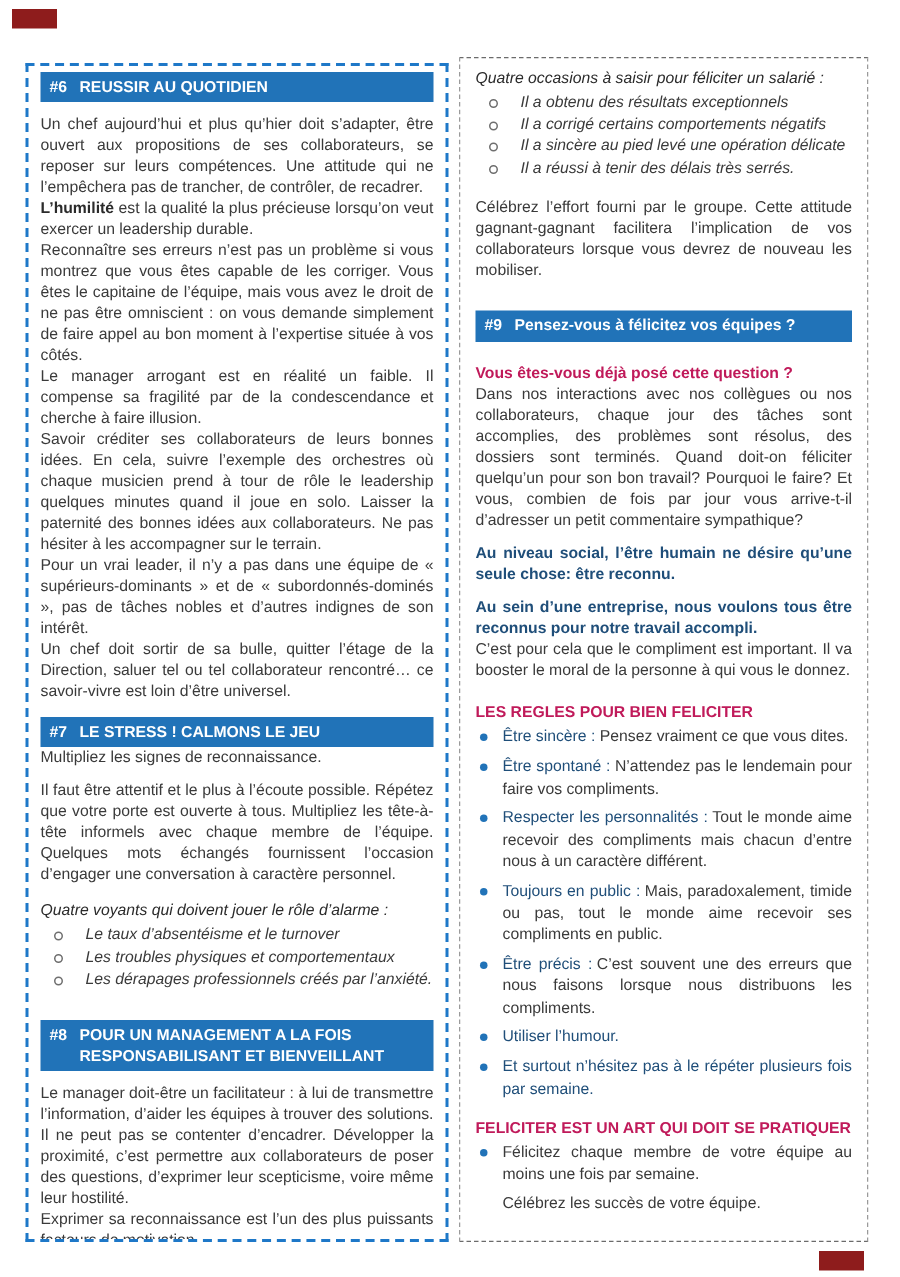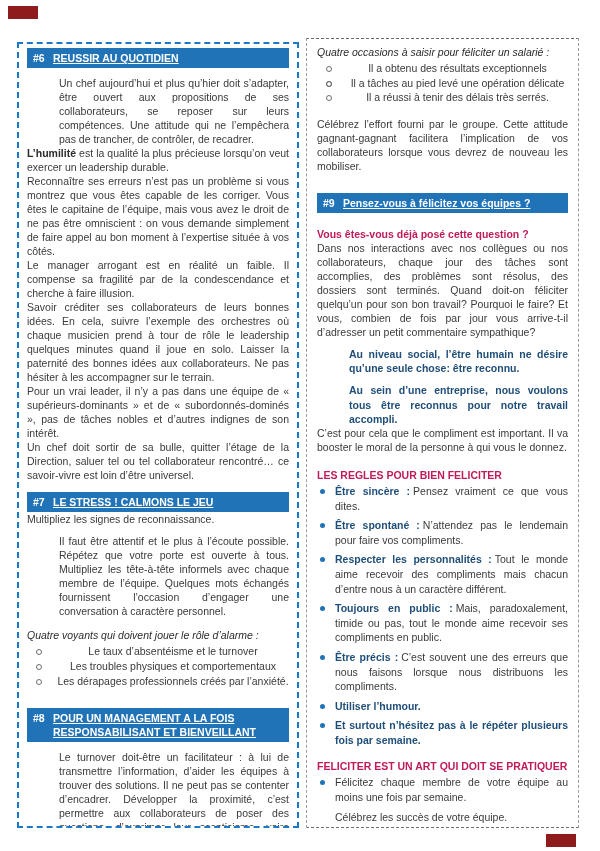--- a/index.html
+++ b/index.html
@@ -25,58 +25,58 @@
     border-bottom:1px dashed #6b6b6b;
     padding:6px 10px 0 10px;
   }
 
   .bar{
     background:#2173b8;color:#ffffff;
     font-weight:bold;font-size:10.5px;line-height:1.35;
     padding:3px 6px;display:flex;align-items:flex-start;
   }
   .bar .num{flex:none;width:20px;}
-  .bar .btitle{flex:1;text-decoration:underline;}
+  .bar .btitle{flex:1;}
 
   p{margin:0;}
   .body{
     font-size:10.5px;line-height:14px;color:#3a3a3a;
     text-align:justify;
   }
-  .mt8{margin-top:8px;margin-left:32px;}
+  .mt8{margin-top:8px;}
   .mt10{margin-top:10px;}
   .mt12{margin-top:12px;}
   .mt14{margin-top:14px;}
   .mt20{margin-top:20px;}
 
   .lead-bold{font-weight:bold;color:#2b2b2b;}
 
   .italic-heading{
     font-size:10.5px;line-height:14px;color:#2b2b2b;
     font-weight:normal;font-style:italic;
   }
 
   ul.olist,ul.rlist{list-style:none;margin:2px 0 0 0;padding:0;}
   ul.olist li{
     position:relative;padding-left:30px;margin:0;
-    font-size:10.5px;line-height:14.6px;color:#3a3a3a;text-align:center;
+    font-size:10.5px;line-height:14.6px;color:#3a3a3a;font-style:italic;
   }
   ul.olist li .ring{
     position:absolute;left:9px;top:5px;width:4px;height:4px;
     border:1px solid #6f6f6f;border-radius:50%;
   }
   ul.rlist li{
     position:relative;padding-left:18px;margin:0 0 5px 0;
     font-size:10.5px;line-height:14.6px;color:#3a3a3a;text-align:justify;
   }
   ul.rlist li .dot{
     position:absolute;left:3px;top:5px;width:5px;height:5px;
     background:#2173b8;border-radius:50%;
   }
-  .rule-lead{font-weight:bold;color:#1f4e79;margin-right:3px;}
+  .rule-lead{font-weight:normal;color:#1f4e79;margin-right:3px;}
 
   .red-heading{
     font-size:10.5px;line-height:14px;font-weight:bold;color:#c01a5a;
   }
   .blue-bold{
     font-size:10.5px;line-height:14.2px;font-weight:bold;color:#1f4e79;
     text-align:justify;
   }
 </style>
 </head>
@@ -114,31 +114,31 @@
       <li><span class="ring"></span><span>Le taux d’absentéisme et le turnover</span></li>
       <li><span class="ring"></span><span>Les troubles physiques et comportementaux</span></li>
       <li><span class="ring"></span><span>Les dérapages professionnels créés par l’anxiété.</span></li>
     </ul>
 
     <div class="bar mt20">
       <span class="num">#8</span>
       <span class="btitle">POUR UN MANAGEMENT A LA FOIS RESPONSABILISANT ET BIENVEILLANT</span>
     </div>
 
-    <p class="body mt8">Le turnover doit-être un facilitateur : à lui de transmettre l’information, d’aider les équipes à trouver des solutions. Il ne peut pas se contenter d’encadrer. Développer la proximité, c’est permettre aux collaborateurs de poser des questions, d’exprimer leur scepticisme, voire même leur hostilité.</p>
+    <p class="body mt8">Le manager doit-être un facilitateur : à lui de transmettre l’information, d’aider les équipes à trouver des solutions. Il ne peut pas se contenter d’encadrer. Développer la proximité, c’est permettre aux collaborateurs de poser des questions, d’exprimer leur scepticisme, voire même leur hostilité.</p>
     <p class="body">Exprimer sa reconnaissance est l’un des plus puissants facteurs de motivation.</p>
   </div>
 
   <div class="box box-right">
 
     <p class="italic-heading">Quatre occasions à saisir pour féliciter un salarié :</p>
     <ul class="olist">
       <li><span class="ring"></span><span>Il a obtenu des résultats exceptionnels</span></li>
-      <li><span class="ring"></span></li>
-      <li><span class="ring"></span><span>Il a tâches au pied levé une opération délicate</span></li>
+      <li><span class="ring"></span><span>Il a corrigé certains comportements négatifs</span></li>
+      <li><span class="ring"></span><span>Il a sincère au pied levé une opération délicate</span></li>
       <li><span class="ring"></span><span>Il a réussi à tenir des délais très serrés.</span></li>
     </ul>
     <p class="body mt12">Célébrez l’effort fourni par le groupe. Cette attitude gagnant-gagnant facilitera l’implication de vos collaborateurs lorsque vous devrez de nouveau les mobiliser.</p>
 
     <div class="bar mt20">
       <span class="num">#9</span>
       <span class="btitle">Pensez-vous à félicitez vos équipes ?</span>
     </div>
 
     <p class="red-heading mt14">Vous êtes-vous déjà posé cette question ?</p>

